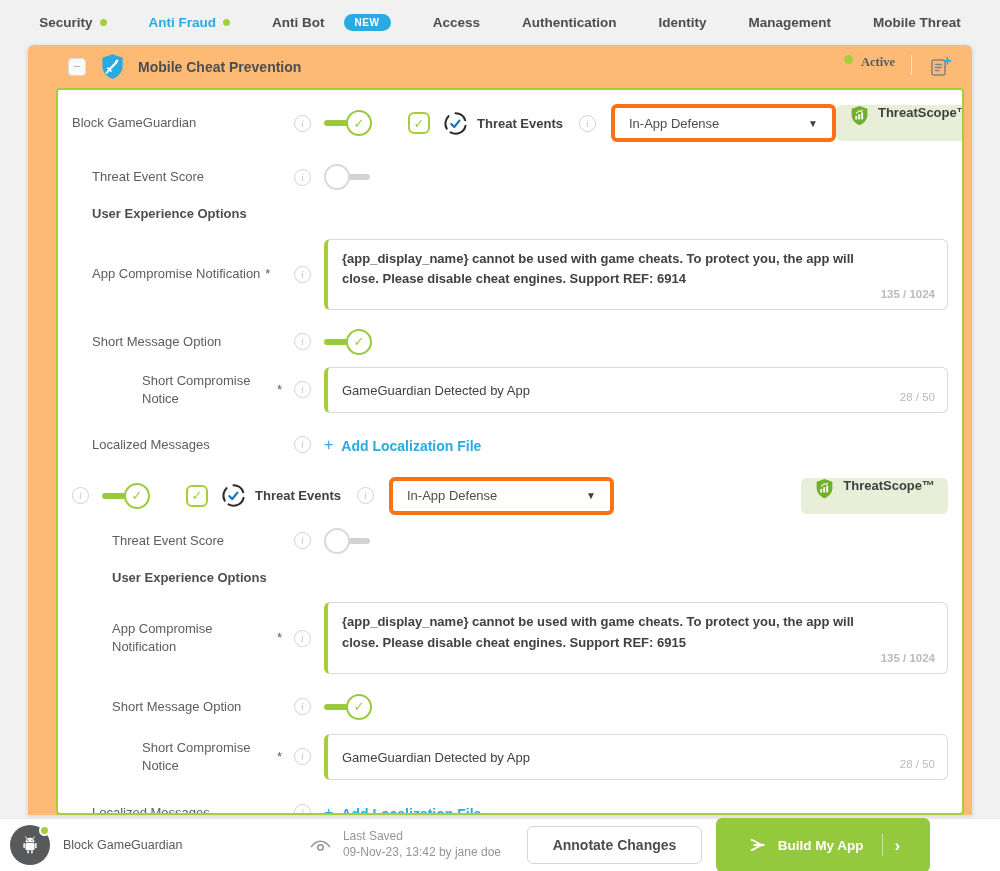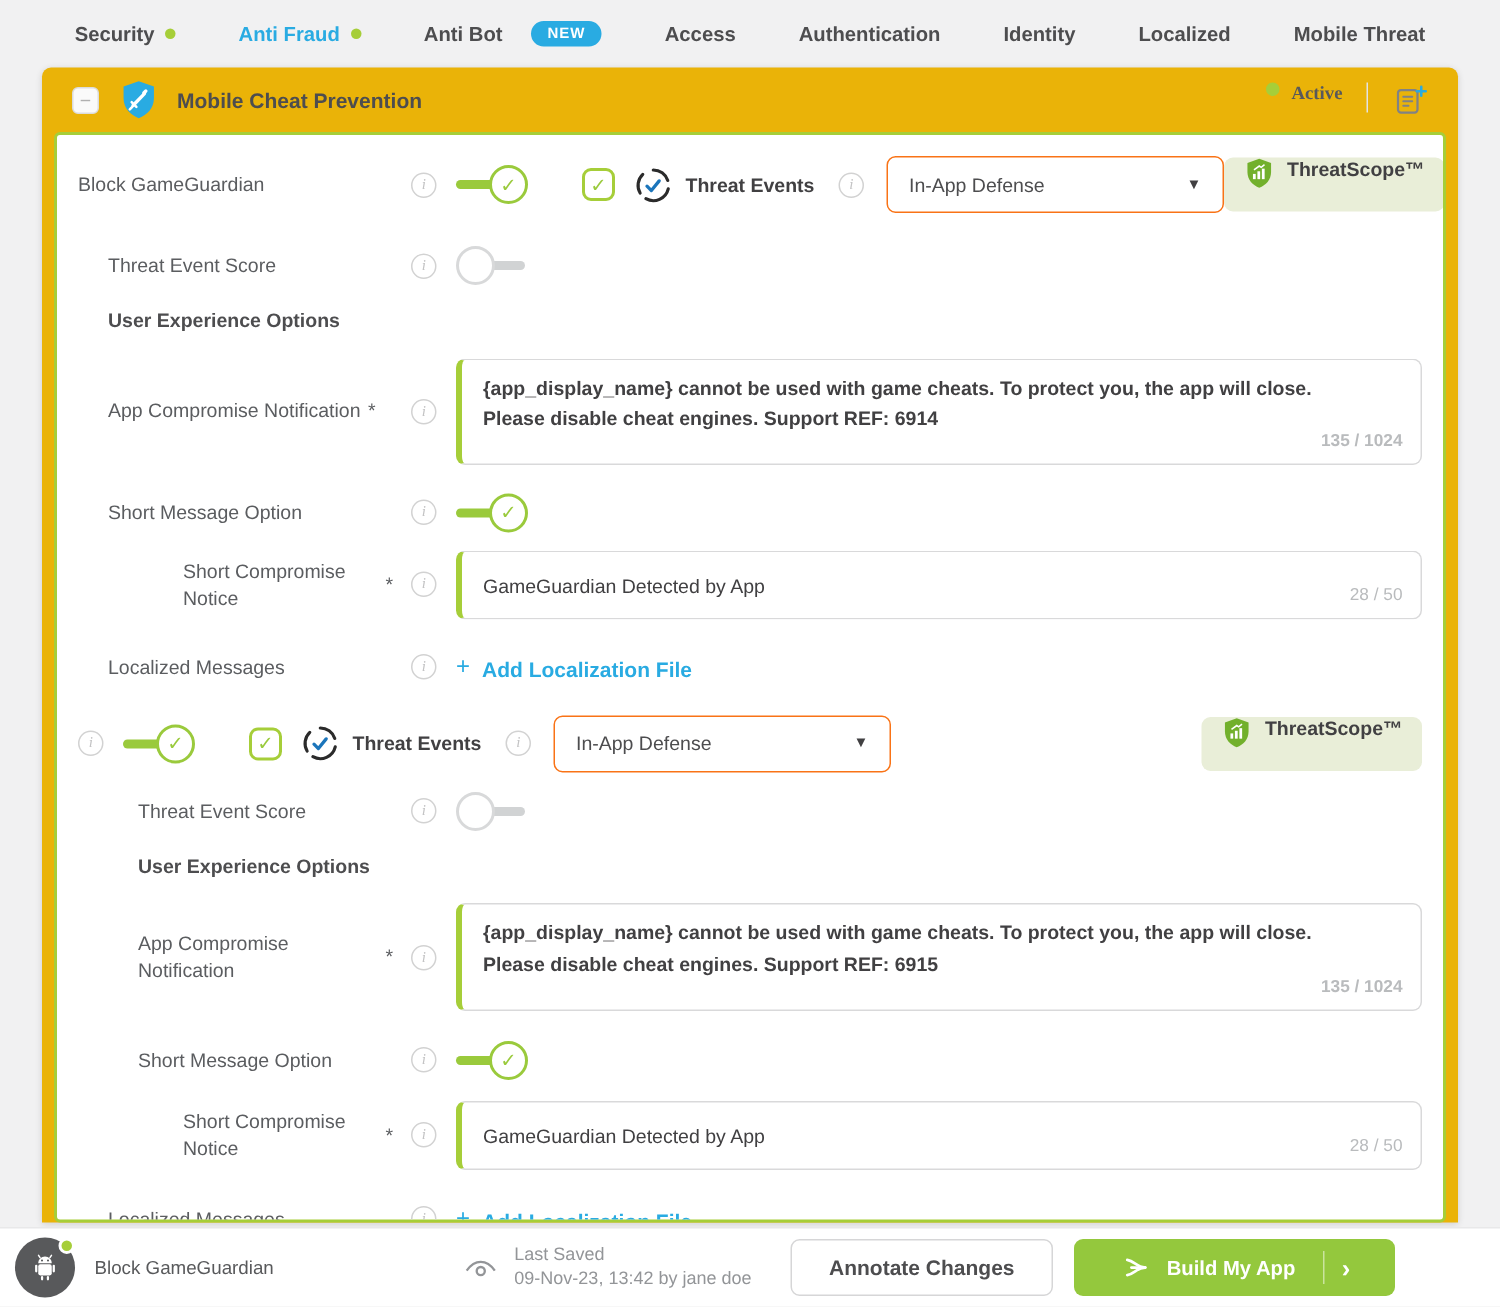--- a/index.html
+++ b/index.html
@@ -6,21 +6,21 @@
   html,body { width:1000px; height:871px; background:#f1f1f2; font-family:"Liberation Sans", sans-serif; color:#58595b; overflow:hidden; }
 
   
   .topnav { height:45px; display:flex; align-items:center; justify-content:center; gap:42px; background:#f1f1f2; font-size:13.5px; font-weight:600; color:#4d4d4f; }
   .nav-item { display:flex; align-items:center; gap:7px; cursor:pointer; white-space:nowrap; }
   .nav-item.active-tab { color:#29abe2; }
   .status-dot-sm { width:7px; height:7px; border-radius:50%; background:#a6ce39; }
   .new-badge { background:#29abe2; color:#fff; font-size:10px; font-weight:700; letter-spacing:.6px; padding:3px 11px; border-radius:10px; margin-left:12px; }
 
   
-  .card { margin:0 28px; background:#eab308; border-radius:6px 6px 0 0; box-shadow:0 1px 5px rgba(0,0,0,.14); }
+  .card { margin:0 28px; background:#fdba74; border-radius:6px 6px 0 0; box-shadow:0 1px 5px rgba(0,0,0,.14);padding-left:20px; }
   .card-header { height:43px; display:flex; align-items:center; padding:0 20px; }
   .minus-box { width:18px; height:18px; border:1px solid #dcdcdc; background:#fafafa; border-radius:4px; color:#b0b0b0; font-size:13px; line-height:15px; text-align:center; cursor:pointer; flex:0 0 auto; }
   .minus-box::before { content:"−"; }
   .hdr-shield { margin-left:13px; display:flex; }
   .card-title { margin-left:12px; font-size:14px; font-weight:700; color:#4d4d4f; }
   .hdr-right { margin-left:auto; display:flex; align-items:flex-start;font-family:Liberation Serif, serif; }
   .active-dot { width:9px; height:9px; border-radius:50%; background:#a6ce39; }
   .active-label { margin-left:8px; font-size:12.5px; font-weight:600; color:#58595b; }
   .hdr-divider { width:1px; height:20px; background:#e3e3e4; margin:0 16px; }
   .copy-icon { display:flex; cursor:pointer; }
@@ -52,21 +52,21 @@
   .toggle.off .stem { right:2px; background:#d1d3d4; }
   .toggle.off .knob { left:0; border:2px solid #d8d9da; }
 
   .checkbox { width:22px; height:22px; border:2px solid #a6ce39; border-radius:6px; color:#9aca3c; font-size:13px; display:flex; align-items:center; justify-content:center; margin-left:36px; cursor:pointer; flex:0 0 auto; }
   .checkbox::before { content:"✓"; }
 
   .te-icon { margin-left:13px; display:flex; flex:0 0 auto; }
   .te-label { margin-left:9px; font-size:13px; font-weight:700; color:#414042; white-space:nowrap; }
   .te-info { margin-left:16px; }
 
-  .dropdown { margin-left:15px; width:225px; height:38px; border:1px solid #f97316; border-radius:6px; display:flex; align-items:center; padding:0 14px; font-size:13px; color:#4d4d4f; cursor:pointer; background:#fff; flex:0 0 auto; }
+  .dropdown { margin-left:15px; width:225px; height:38px; border:4px solid #f97316; border-radius:6px; display:flex; align-items:center; padding:0 14px; font-size:13px; color:#4d4d4f; cursor:pointer; background:#fff; flex:0 0 auto; }
   .dd-caret { margin-left:auto; color:#414042; font-size:10px; }
   .dd-caret::before { content:"▼"; }
 
   .threatscope-btn { margin-left:auto; height:36px; background:#e9eed8; border:none; border-radius:6px; display:flex; align-items:flex-start; gap:8px; padding:0 13px; cursor:pointer; font-family:inherit; flex:0 0 auto; }
   .ts-label { font-size:13px; font-weight:700; color:#414042; }
 
   
   .field { flex:1 1 auto; margin-left:13px; position:relative; border:1px solid #d9d9da; border-left:4px solid #a6ce39; border-radius:6px; background:#fff; font-size:13px; color:#414042; line-height:1.55; cursor:text; }
   .field.multi { min-height:58px; padding:9px 60px 20px 14px;font-weight:bold; }
   .field.single { height:46px; padding:13px 90px 13px 14px; }
@@ -85,21 +85,21 @@
   .footer { margin-top:3px; height:53px; background:#fff; border-top:1px solid #e8e8e9; display:flex; align-items:center; padding:0 70px 0 10px; }
   .android-badge { position:relative; width:40px; height:40px; flex:0 0 auto; }
   .android-circle { width:40px; height:40px; border-radius:50%; background:#58595b; display:flex; align-items:center; justify-content:center; }
   .android-dot { position:absolute; top:0; right:0; width:11px; height:11px; border-radius:50%; background:#a6ce39; border:2px solid #fff; }
   .ft-text { margin-left:13px; line-height:1.35; }
   .ft-title { font-size:12.5px; font-weight:700; color:#414042; }
   .ft-sub { font-size:12.5px; color:#58595b; }
   .saved-group { margin-left:auto; display:flex; align-items:center; gap:10px; color:#939598; }
   .saved-text { font-size:12px; line-height:1.3; }
   .annotate-btn { margin-left:26px; width:175px; height:38px; background:#fff; border:1px solid #d6d6d7; border-radius:6px; font-family:inherit; font-size:14px; font-weight:700; color:#4d4d4f; cursor:pointer; }
-  .build-btn { margin-left:14px; width:214px; height:38px; background:#94c83d; border:none; border-radius:6px; display:flex; align-items:center; justify-content:center; gap:10px; color:#fff; font-size:13.5px; font-weight:700; cursor:pointer; font-family:inherit; }
+  .build-btn { margin-left:14px; width:214px; height:54px; background:#94c83d; border:none; border-radius:6px; display:flex; align-items:center; justify-content:center; gap:10px; color:#fff; font-size:13.5px; font-weight:700; cursor:pointer; font-family:inherit; }
   .build-sep { width:1px; height:22px; background:rgba(255,255,255,.5); margin-left:8px; }
   .build-chev { font-size:17px; line-height:1; margin-left:2px; }
   .build-chev::before { content:"›"; }
 </style>
 </head>
 <body>
 
 <nav class="topnav">
   <div class="nav-item">
     <span>Security</span>
@@ -116,21 +116,21 @@
   <div class="nav-item">
     <span>Access</span>
   </div>
   <div class="nav-item">
     <span>Authentication</span>
   </div>
   <div class="nav-item">
     <span>Identity</span>
   </div>
   <div class="nav-item">
-    <span>Localized</span>
+    <span>Management</span>
   </div>
   <div class="nav-item">
     <span>Mobile Threat</span>
   </div>
 </nav>
 
 <div class="card">
 
   <div class="card-header">
     <div class="minus-box"></div>

